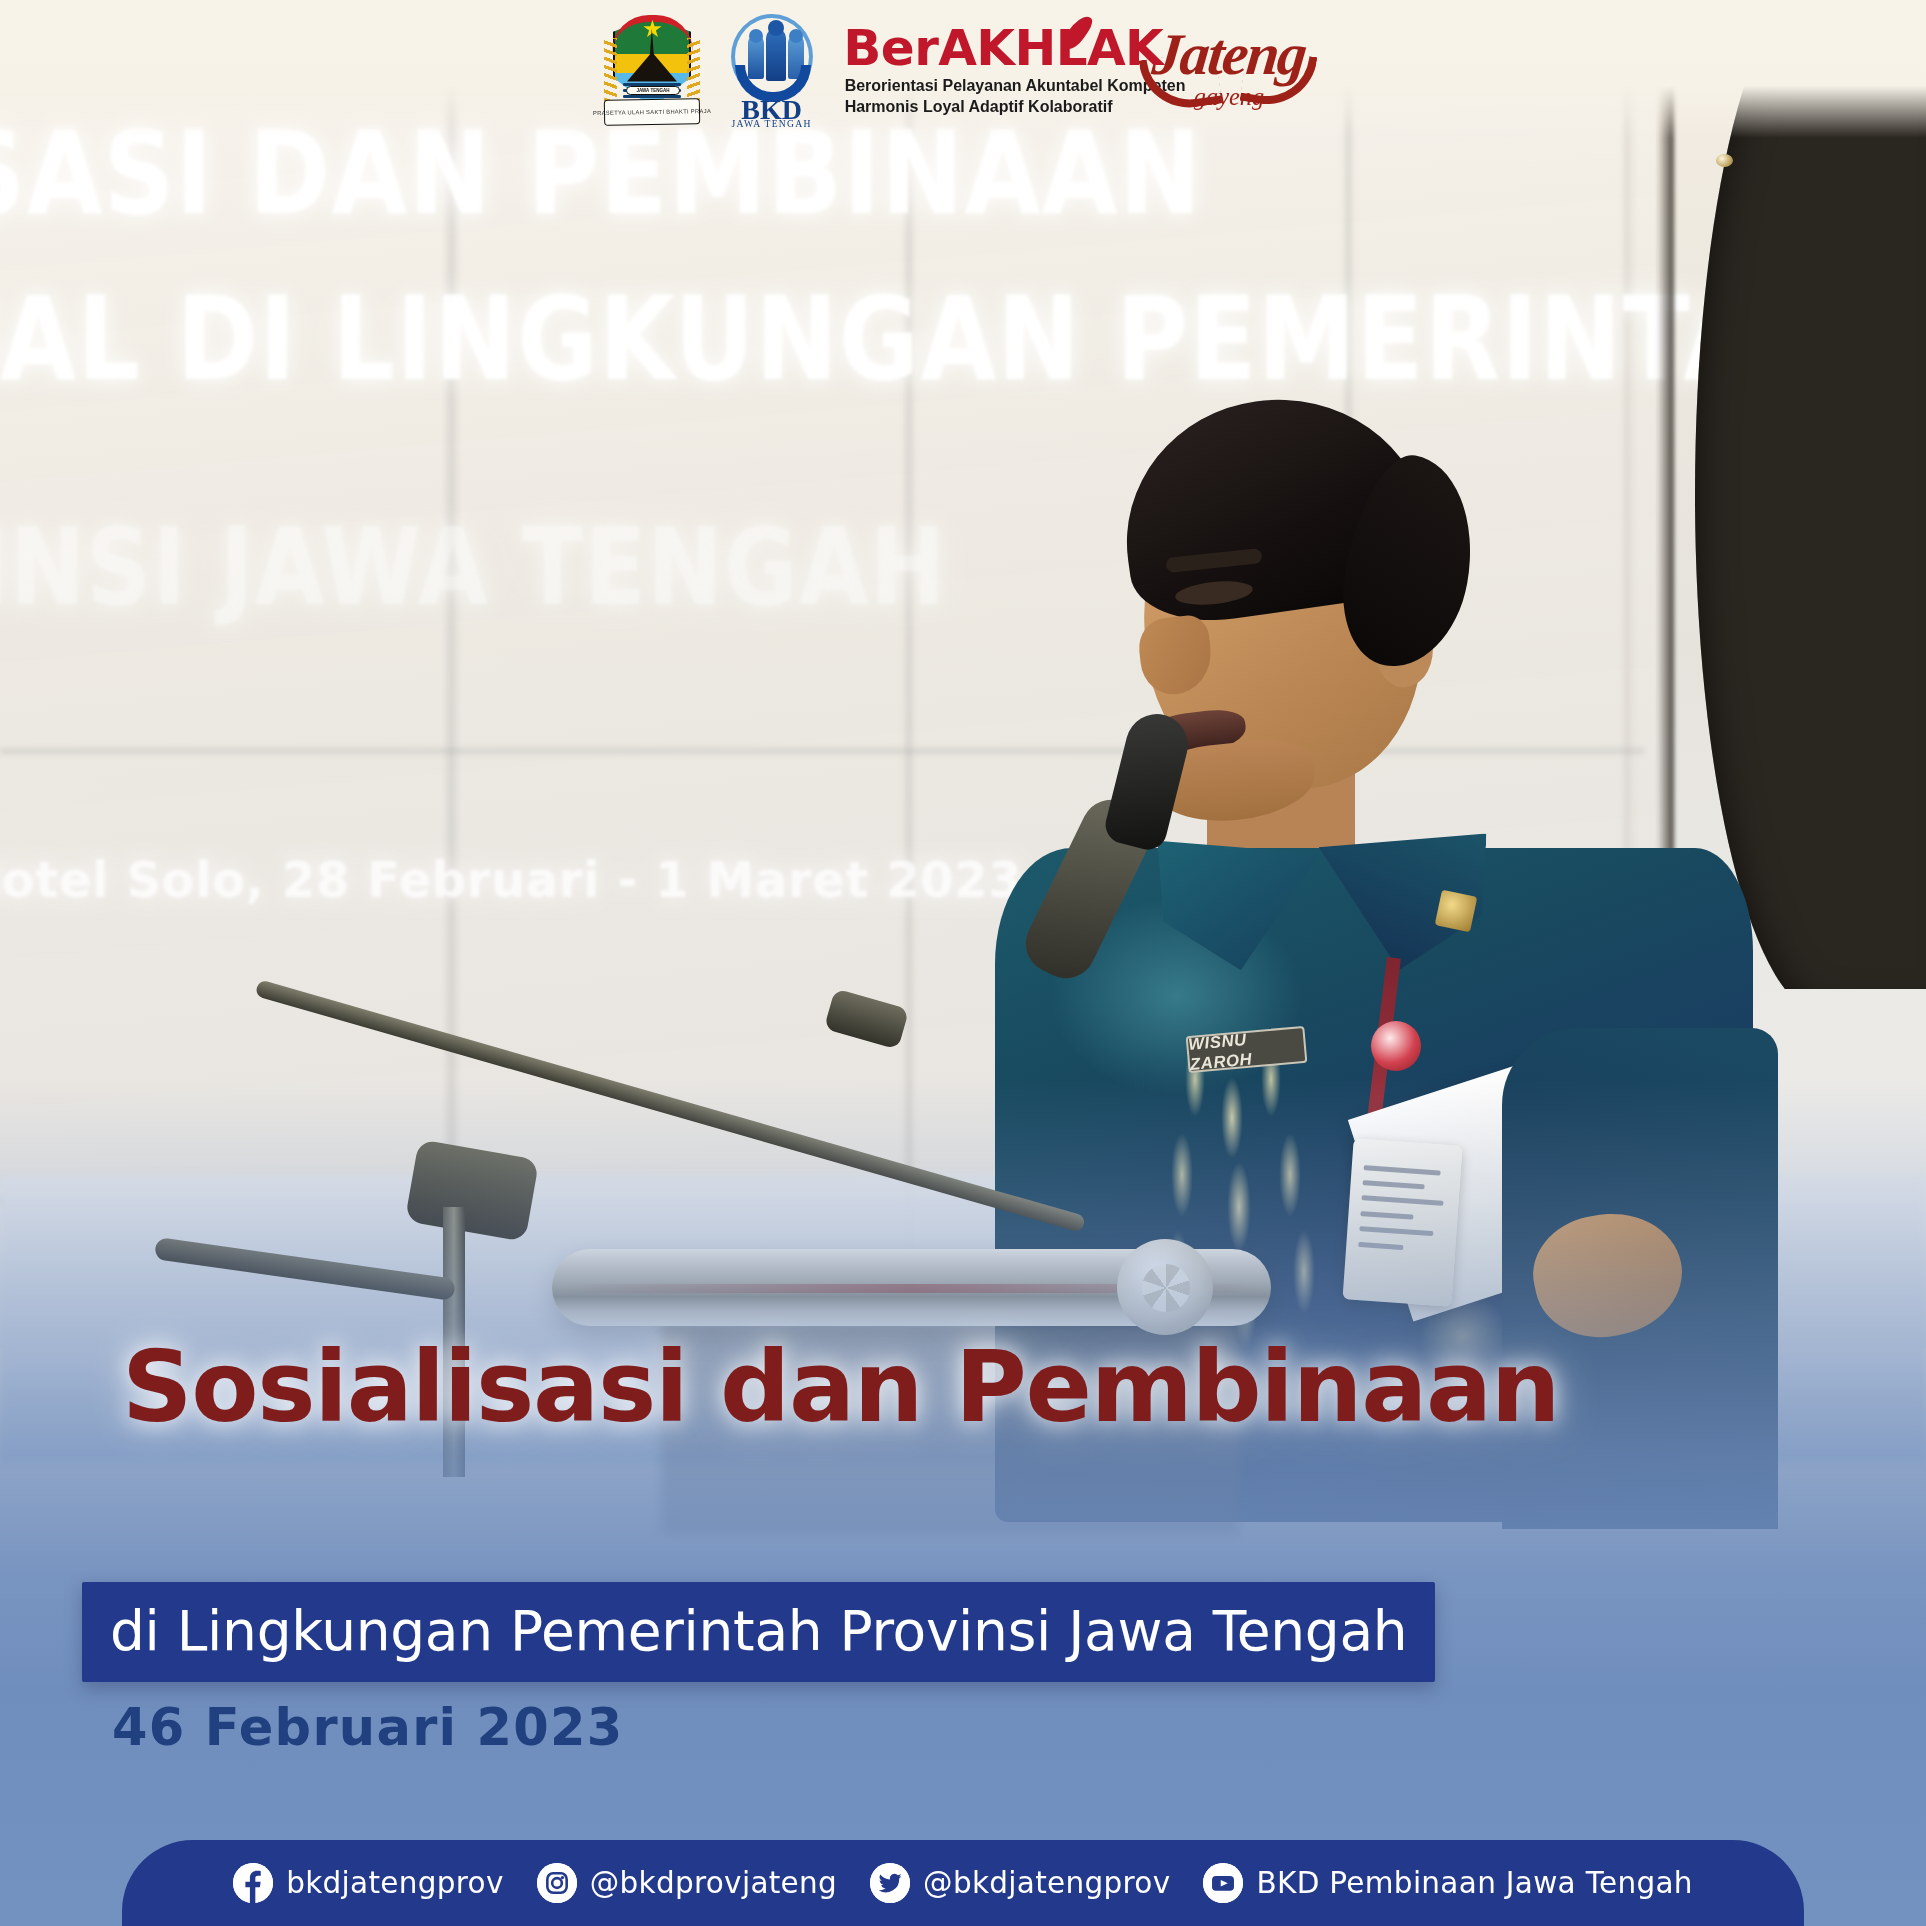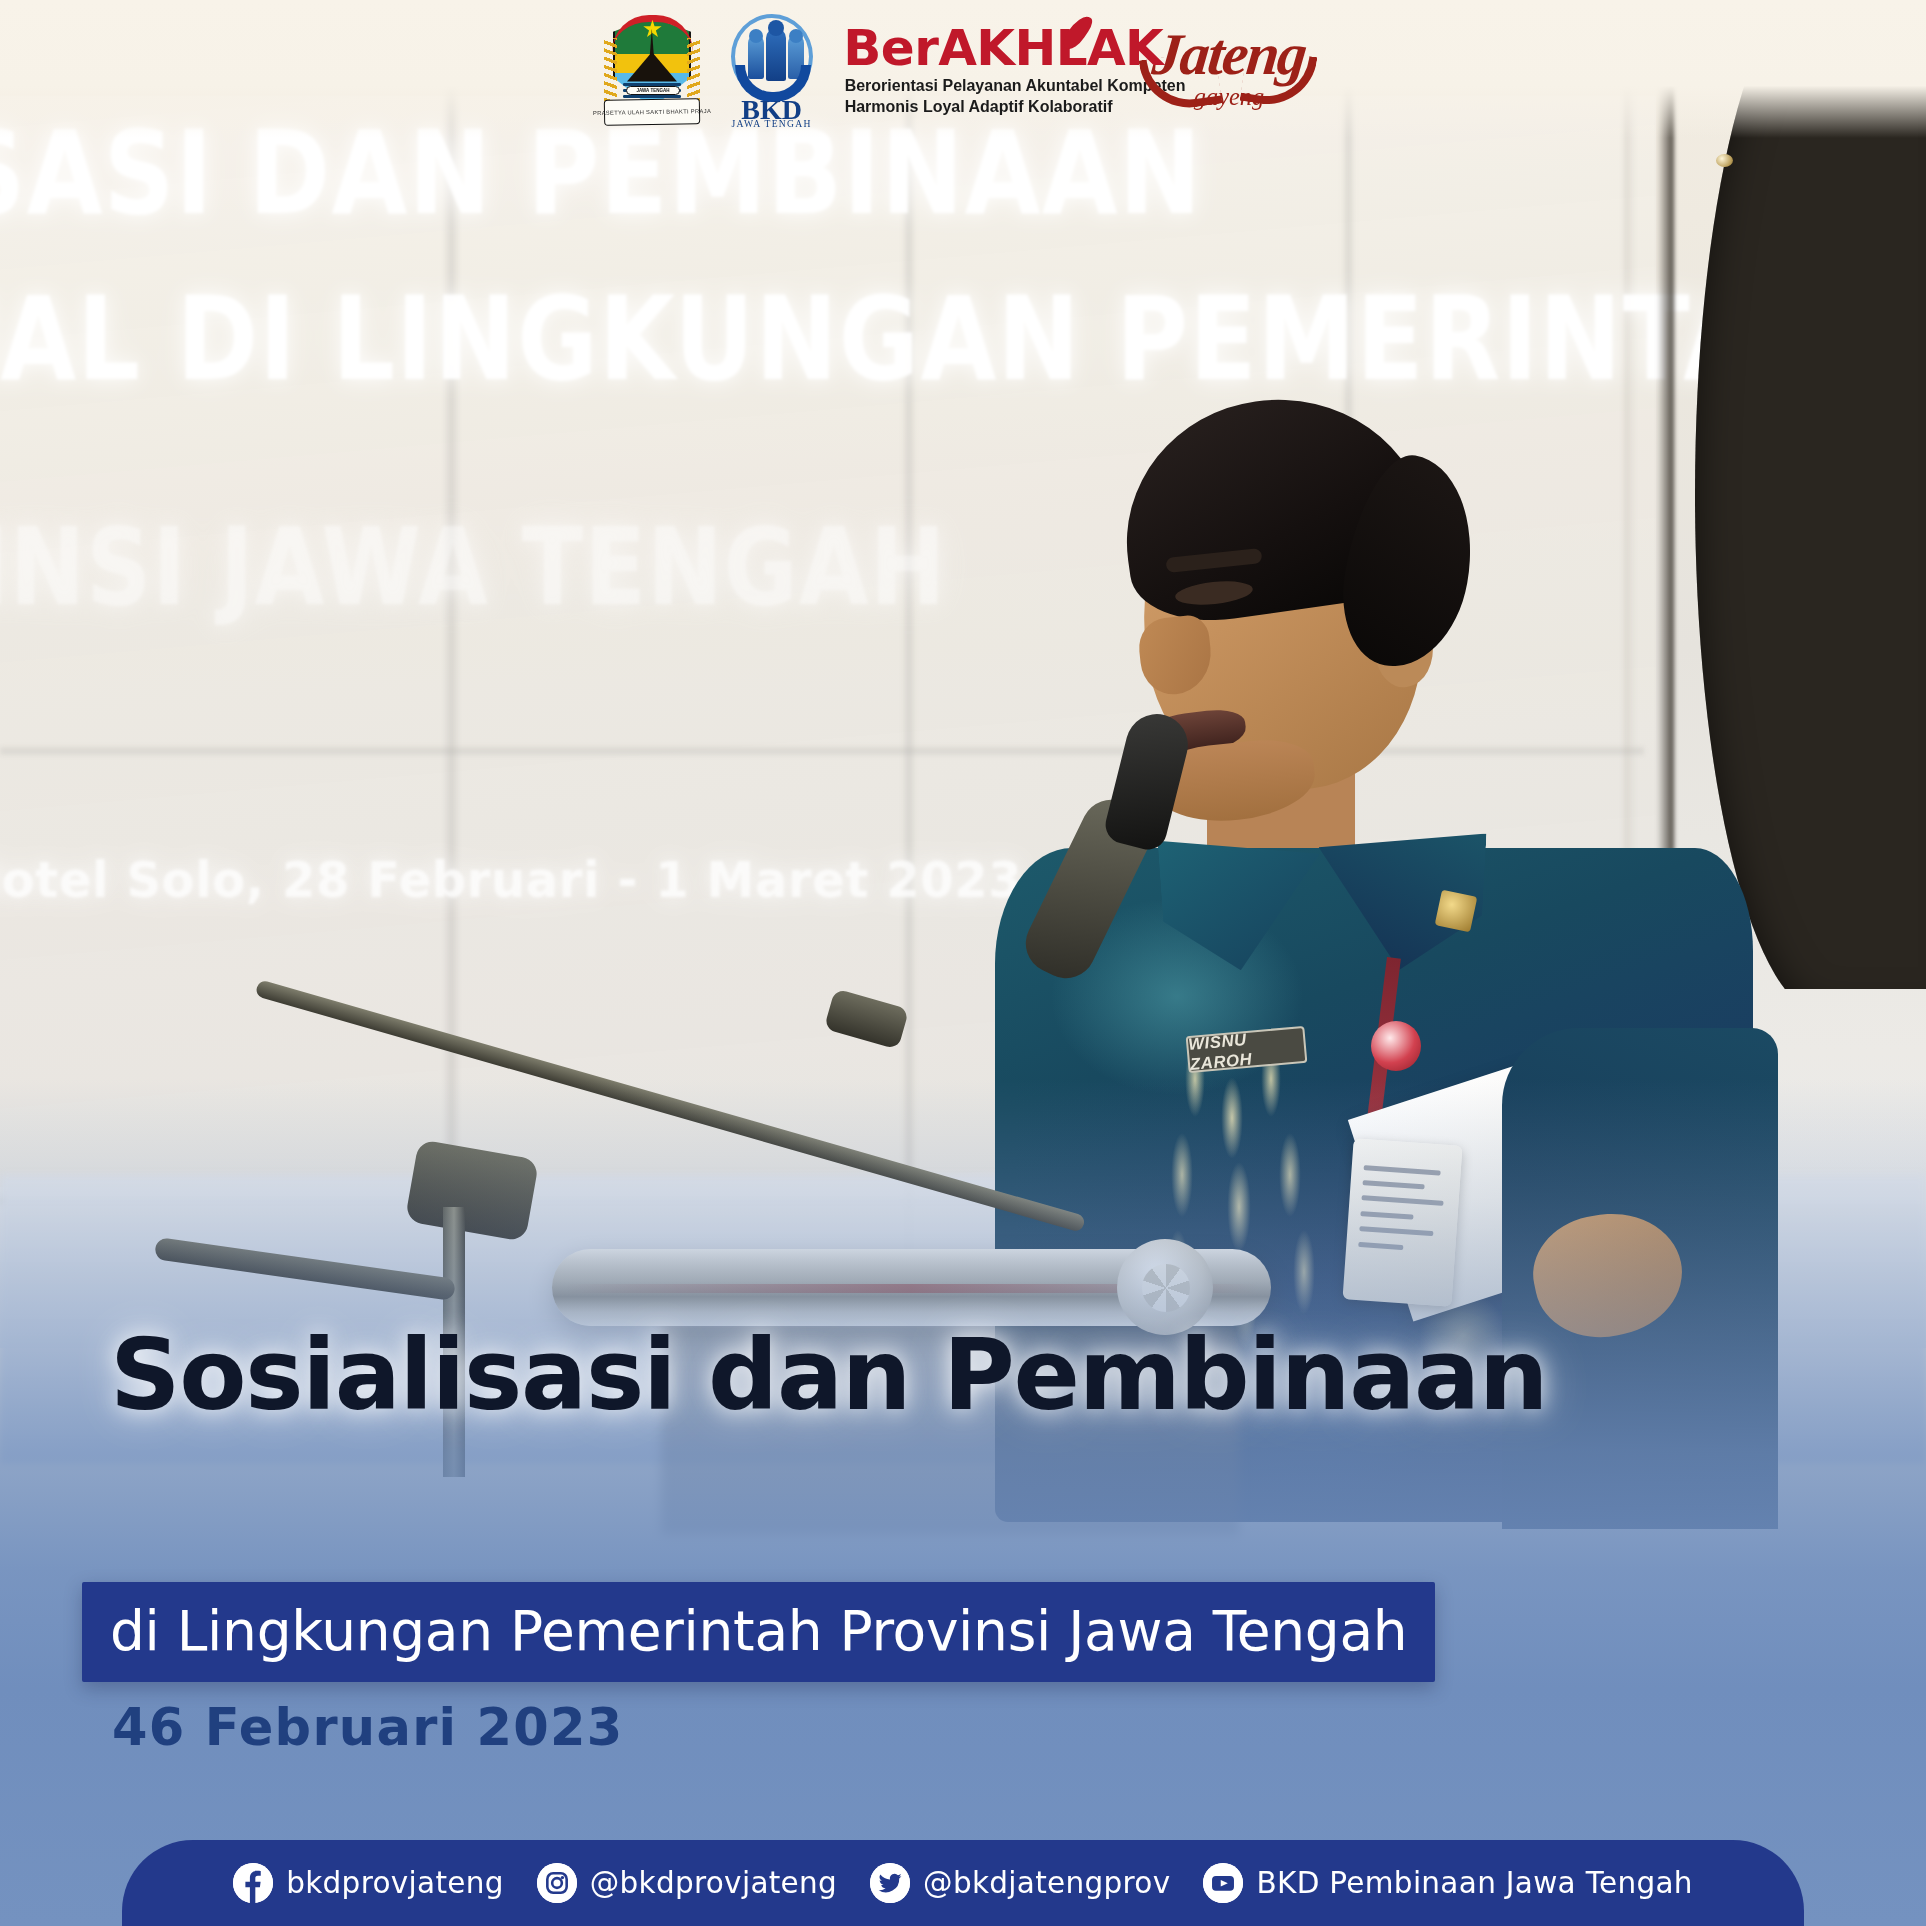--- a/index.html
+++ b/index.html
@@ -416,22 +416,22 @@
   }
   .gayeng .tail2{
     position:absolute;right:7.7px;top:36px;width:71px;height:54px;
     border-right:8.3px solid #9d2118;border-bottom:8.3px solid #9d2118;
     border-radius:0 0 51px 0;transform:rotate(8deg);
   }
 
   
   .titleblock{position:absolute;left:0;top:1323px;width:1926px;}
   .maintitle{
-    margin:0;padding:0 0 0 110px;
-    color:#0f172a;
+    margin:12px;padding:0 0 0 110px;
+    color:#7f1d1d;
     font-size:98px;line-height:1.07;
     font-weight:900;letter-spacing:-1.3px;
     font-family:"DejaVu Sans",sans-serif;
     text-shadow:0 0 22px rgba(255,255,255,.85),0 0 45px rgba(255,255,255,.55);
   }
   .subtitle-box{
     position:absolute;left:82px;top:259px;
     background:#23398c;
     padding:16.7px 28px 19px 28px;
     border-radius:1.9px;
@@ -611,21 +611,21 @@
 
   <div class="footer">
 
     <div class="sm">
       <span class="ico">
         <svg width="40" height="40" viewBox="0 0 62 62">
           <circle cx="31" cy="31" r="31" fill="#fff"></circle>
           <path d="M34.6 62V37.5h7.1l1.1-8.3h-8.2v-5.3c0-2.4.7-4 4.1-4h4.3v-7.4c-.8-.1-3.3-.3-6.3-.3-6.2 0-10.5 3.8-10.5 10.8v6.2h-7v8.3h7V62z" fill="#23398c"></path>
         </svg>
       </span>
-      <span class="lbl">bkdprovjateng</span>
+      <span class="lbl">bkdjatengprov</span>
     </div>
 
     <div class="sm">
       <span class="ico">
         <svg width="40" height="40" viewBox="0 0 62 62">
           <circle cx="31" cy="31" r="31" fill="#fff"></circle>
           <rect x="16" y="16" width="30" height="30" rx="9" ry="9" fill="none" stroke="#23398c" stroke-width="4"></rect>
           <circle cx="31" cy="31" r="7.5" fill="none" stroke="#23398c" stroke-width="4"></circle>
           <circle cx="39.4" cy="22.6" r="2.6" fill="#23398c"></circle>
         </svg>

